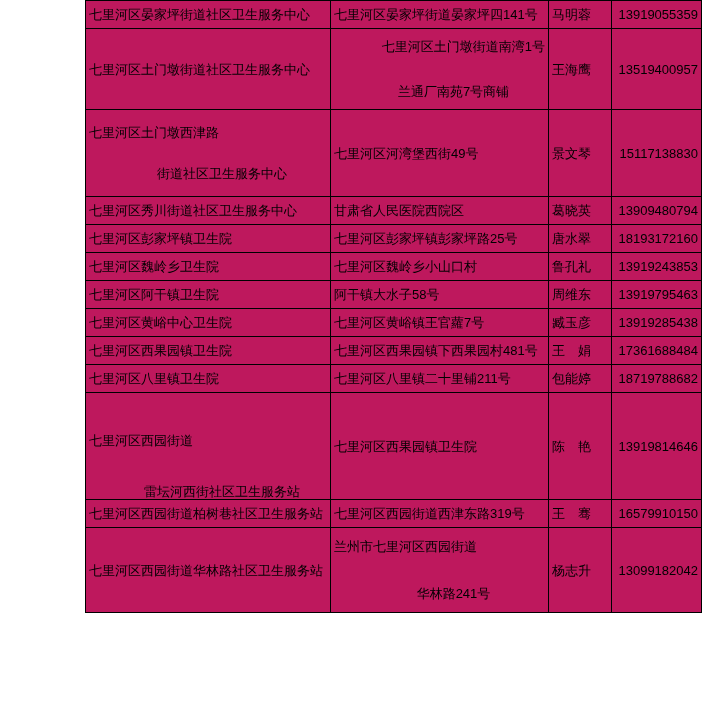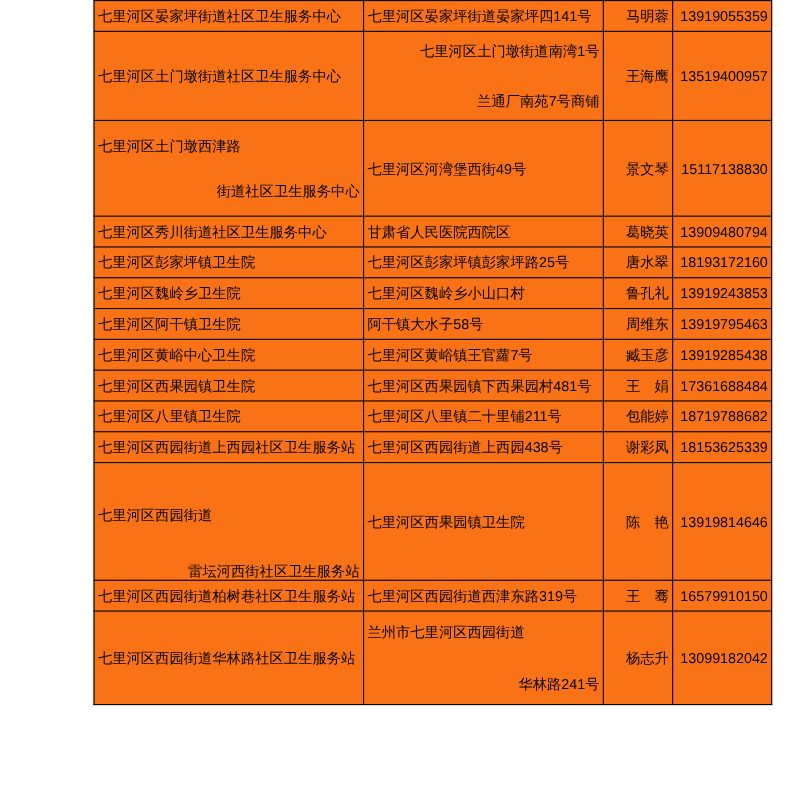--- a/index.html
+++ b/index.html
@@ -22,21 +22,21 @@
   #table-wrap {
     position: absolute;
     left: 85px;
     top: 0px;
     width: 616px;
   }
   table.contact-table {
     border-collapse: collapse;
     table-layout: fixed;
     width: 616px;
-    background: #f97316;
+    background: #be185d;
   }
   table.contact-table col.c-org   { width: 245px; }
   table.contact-table col.c-addr  { width: 218px; }
   table.contact-table col.c-name  { width: 63px; }
   table.contact-table col.c-phone { width: 90px; }
 
   table.contact-table td {
     border: 1px solid #000000;
     padding: 0px 3px;
     vertical-align: middle;
@@ -45,35 +45,35 @@
     color: #000000;
     font-family: "Liberation Sans", "DejaVu Sans", sans-serif;
     overflow: hidden;
   }
   
   table.contact-table tr.row-top td {
     border-top: 1px solid #000000;
   }
   td.cell-org   { text-align: left; }
   td.cell-addr  { text-align: left; }
-  td.cell-name  { text-align: right; }
+  td.cell-name  { text-align: left; }
   td.cell-phone { text-align: right; font-size: 12px; letter-spacing: 0px; }
 
   
   .stack {
     display: block;
     line-height: 15px;
   }
   .stack .l1 {
     display: block;
     text-align: left;
   }
   .stack .l2 {
     display: block;
-    text-align: right;
+    text-align: center;
     padding-left: 28px;
   }
   .stack-gap-a .l1 { padding-bottom: 30px; text-align: right; }
   .stack-gap-b .l1 { padding-bottom: 26px; }
   .stack-gap-c .l1 { padding-bottom: 36px; margin-top: 40px; }
   .stack-gap-d .l1 { padding-bottom: 32px; }
 
   tr.r-std td { height: 27px; }
   tr.r-tall-1 td { height: 80px; }
   tr.r-tall-2 td { height: 86px; }
@@ -156,26 +156,20 @@
             <td class="cell-addr">七里河区西果园镇下西果园村481号</td>
             <td class="cell-name">王　娟</td>
             <td class="cell-phone">17361688484</td>
           </tr>
           <tr class="r-std">
             <td class="cell-org">七里河区八里镇卫生院</td>
             <td class="cell-addr">七里河区八里镇二十里铺211号</td>
             <td class="cell-name">包能婷</td>
             <td class="cell-phone">18719788682</td>
           </tr>
-          <tr class="r-std">
-            <td class="cell-org">七里河区西园街道上西园社区卫生服务站</td>
-            <td class="cell-addr">七里河区西园街道上西园438号</td>
-            <td class="cell-name">谢彩凤</td>
-            <td class="cell-phone">18153625339</td>
-          </tr>
           <tr class="r-tall-3">
             <td class="cell-org">
               <span class="stack stack-gap-c">
                 <span class="l1">七里河区西园街道</span>
                 <span class="l2">雷坛河西街社区卫生服务站</span>
               </span>
             </td>
             <td class="cell-addr">七里河区西果园镇卫生院</td>
             <td class="cell-name">陈　艳</td>
             <td class="cell-phone">13919814646</td>

